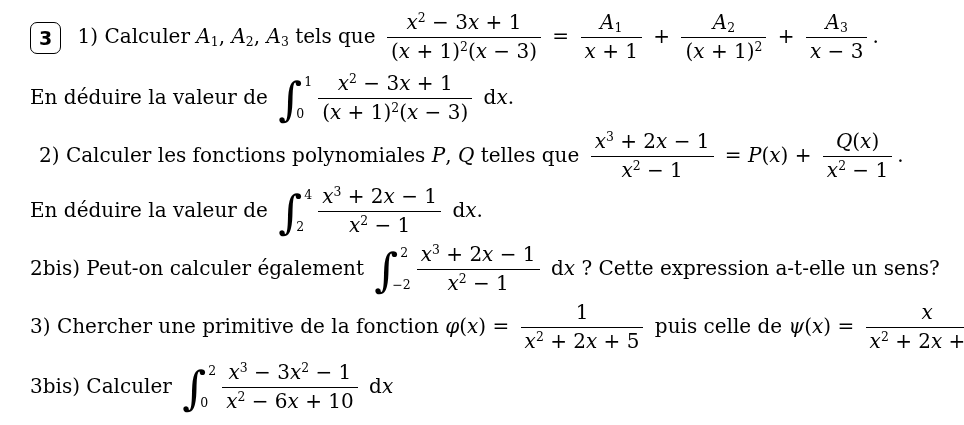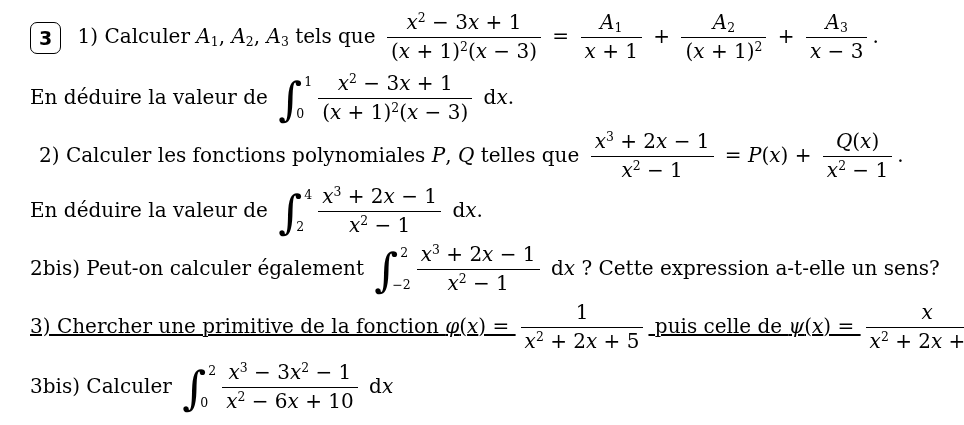--- a/index.html
+++ b/index.html
@@ -10,21 +10,21 @@
     padding:6px 6px 13px 30px;
     font-family:"DejaVu Serif", serif;
     font-size:20px; color:#000;
   }
   .line { display:block; white-space:pre; }
   .line:nth-child(1){ height:60px; line-height:60px; }
   .line:nth-child(2){ height:62px; line-height:62px; }
   .line:nth-child(3){ height:54px; line-height:54px;margin-left:9px; }
   .line:nth-child(4){ height:56px; line-height:56px; }
   .line:nth-child(5){ height:60px; line-height:60px; }
-  .line:nth-child(6){ height:56px; line-height:56px;text-decoration:underline; }
+  .line:nth-child(6){ height:56px; line-height:56px; }
   .line:nth-child(7){ height:64px; line-height:64px; }
 
   .it  { font-style:italic; }
   .sup { font-size:0.62em; vertical-align:0.55em; }
   .sub { font-size:0.62em; vertical-align:-0.22em; }
 
   .frac {
     display:inline-flex; flex-direction:column; align-items:stretch;
     vertical-align:middle; text-align:center; line-height:1.28; margin:0 5px;
   }

